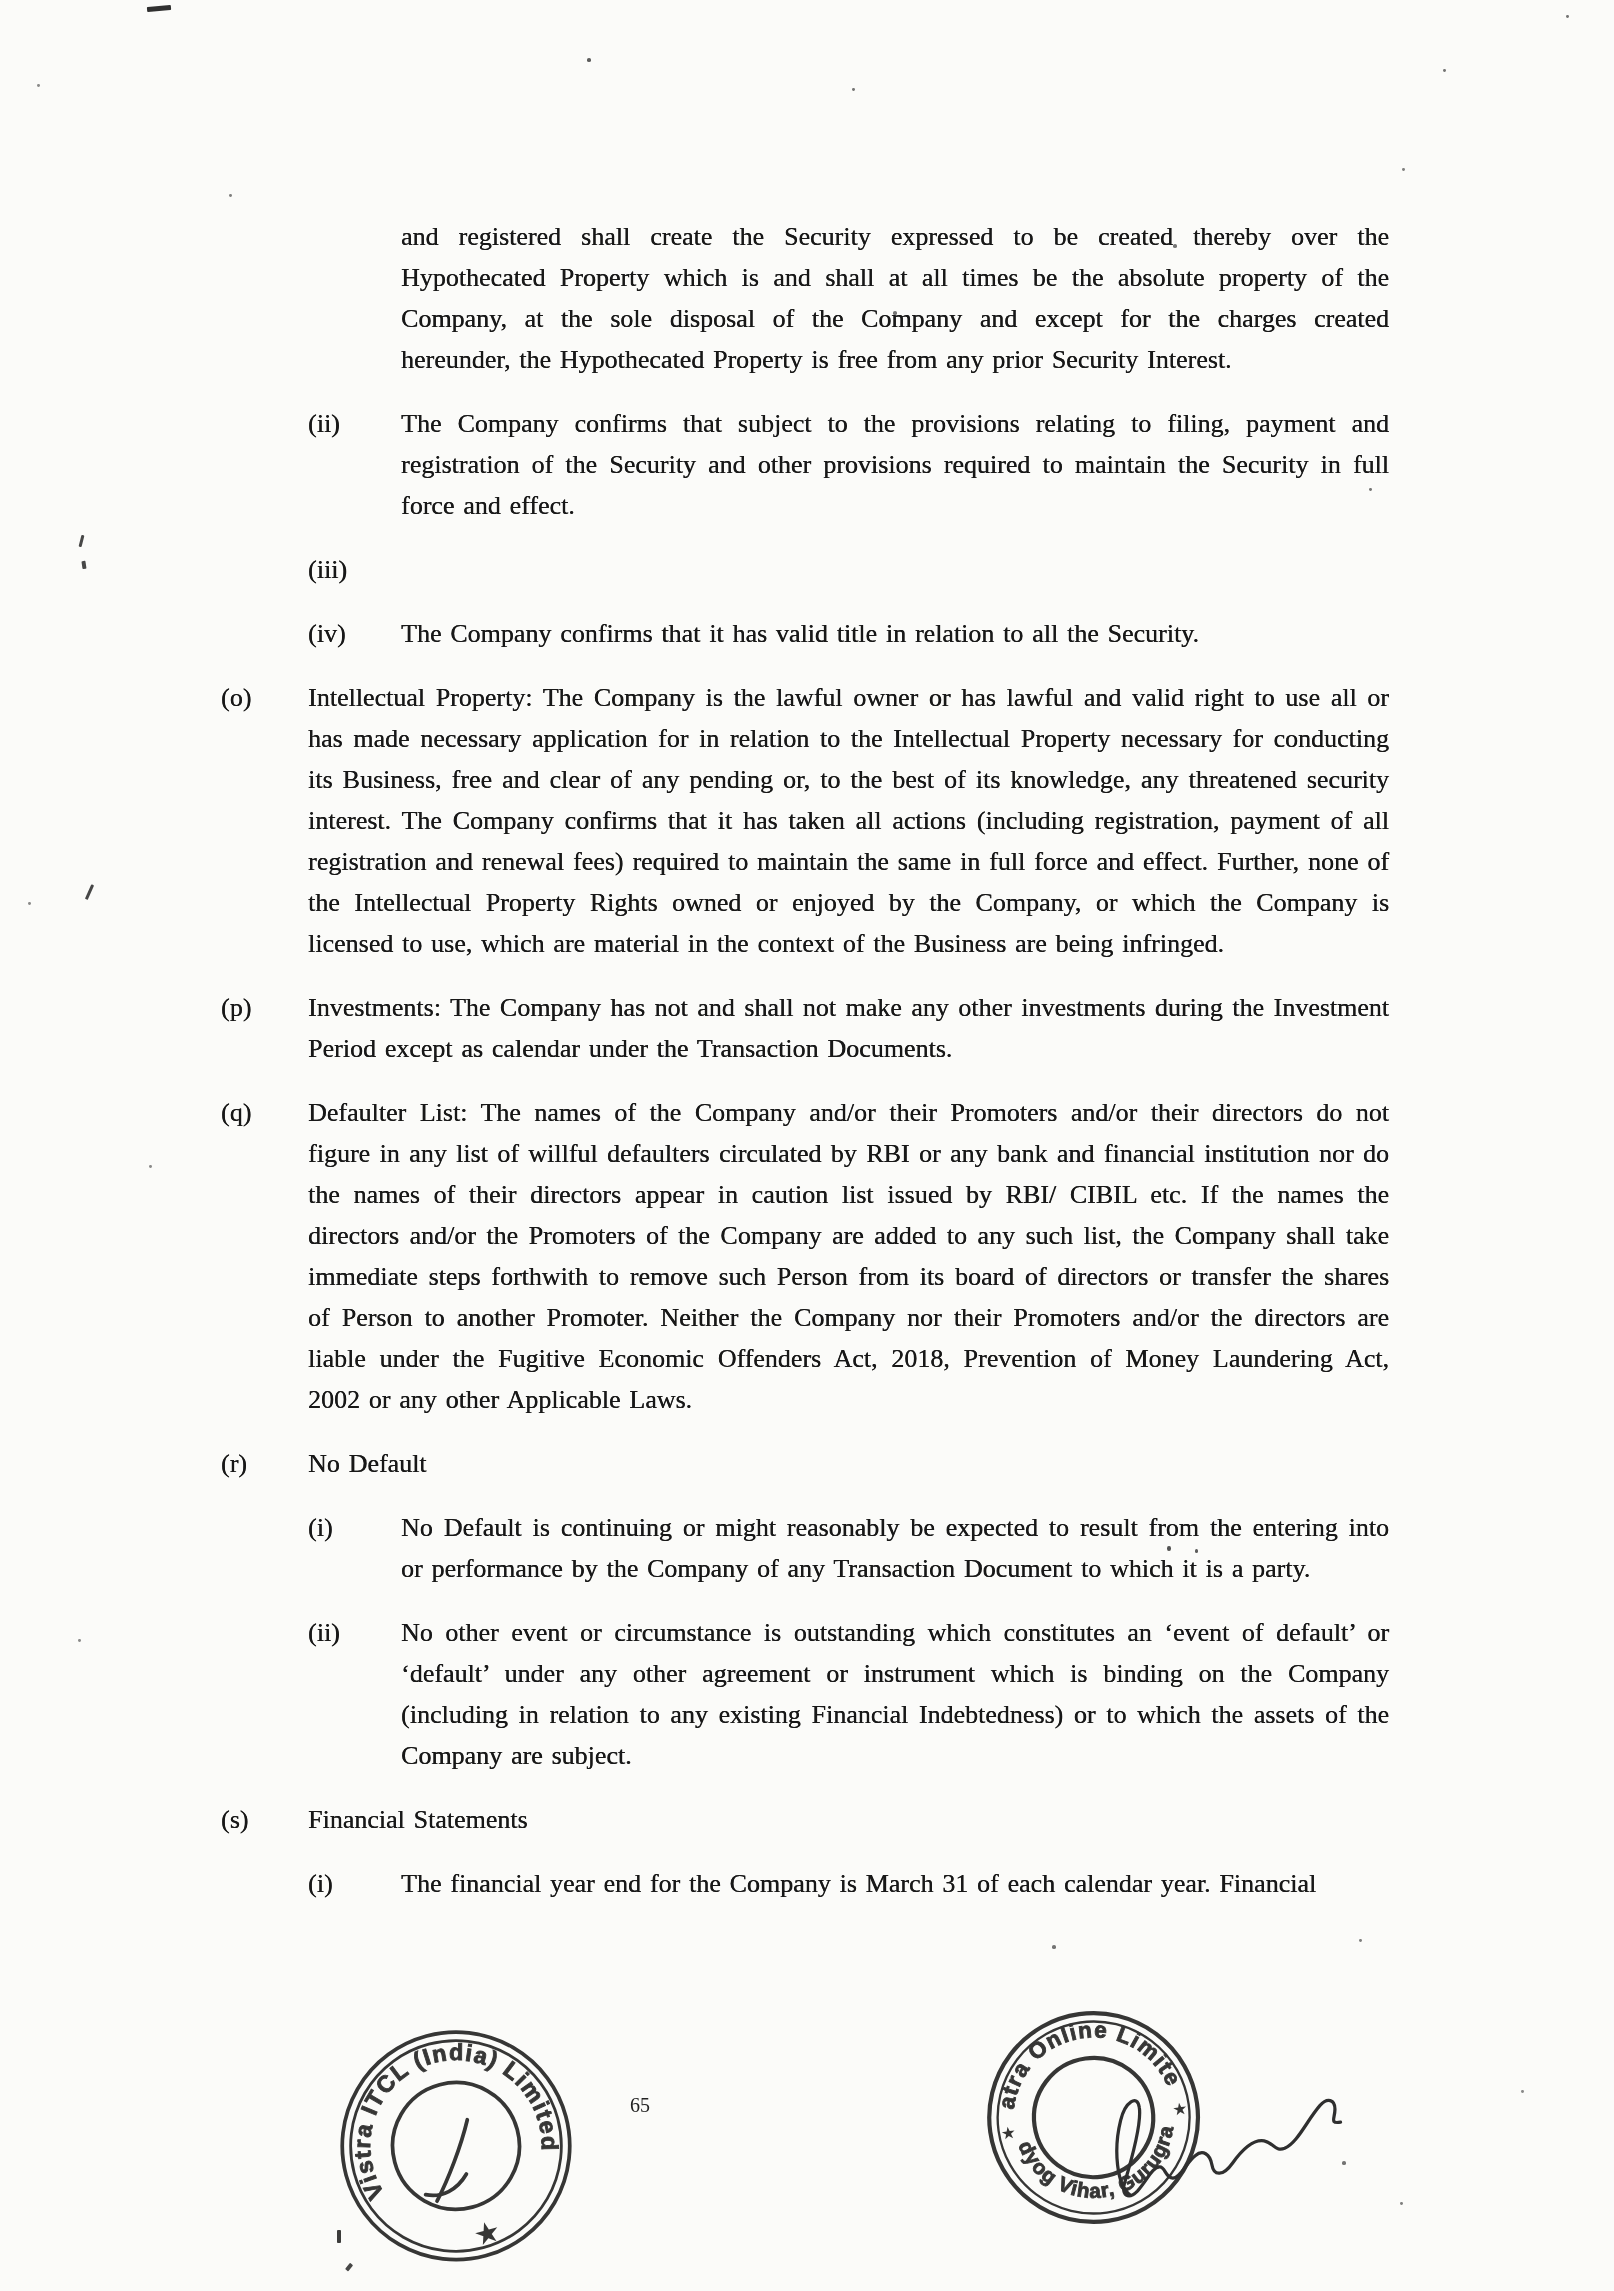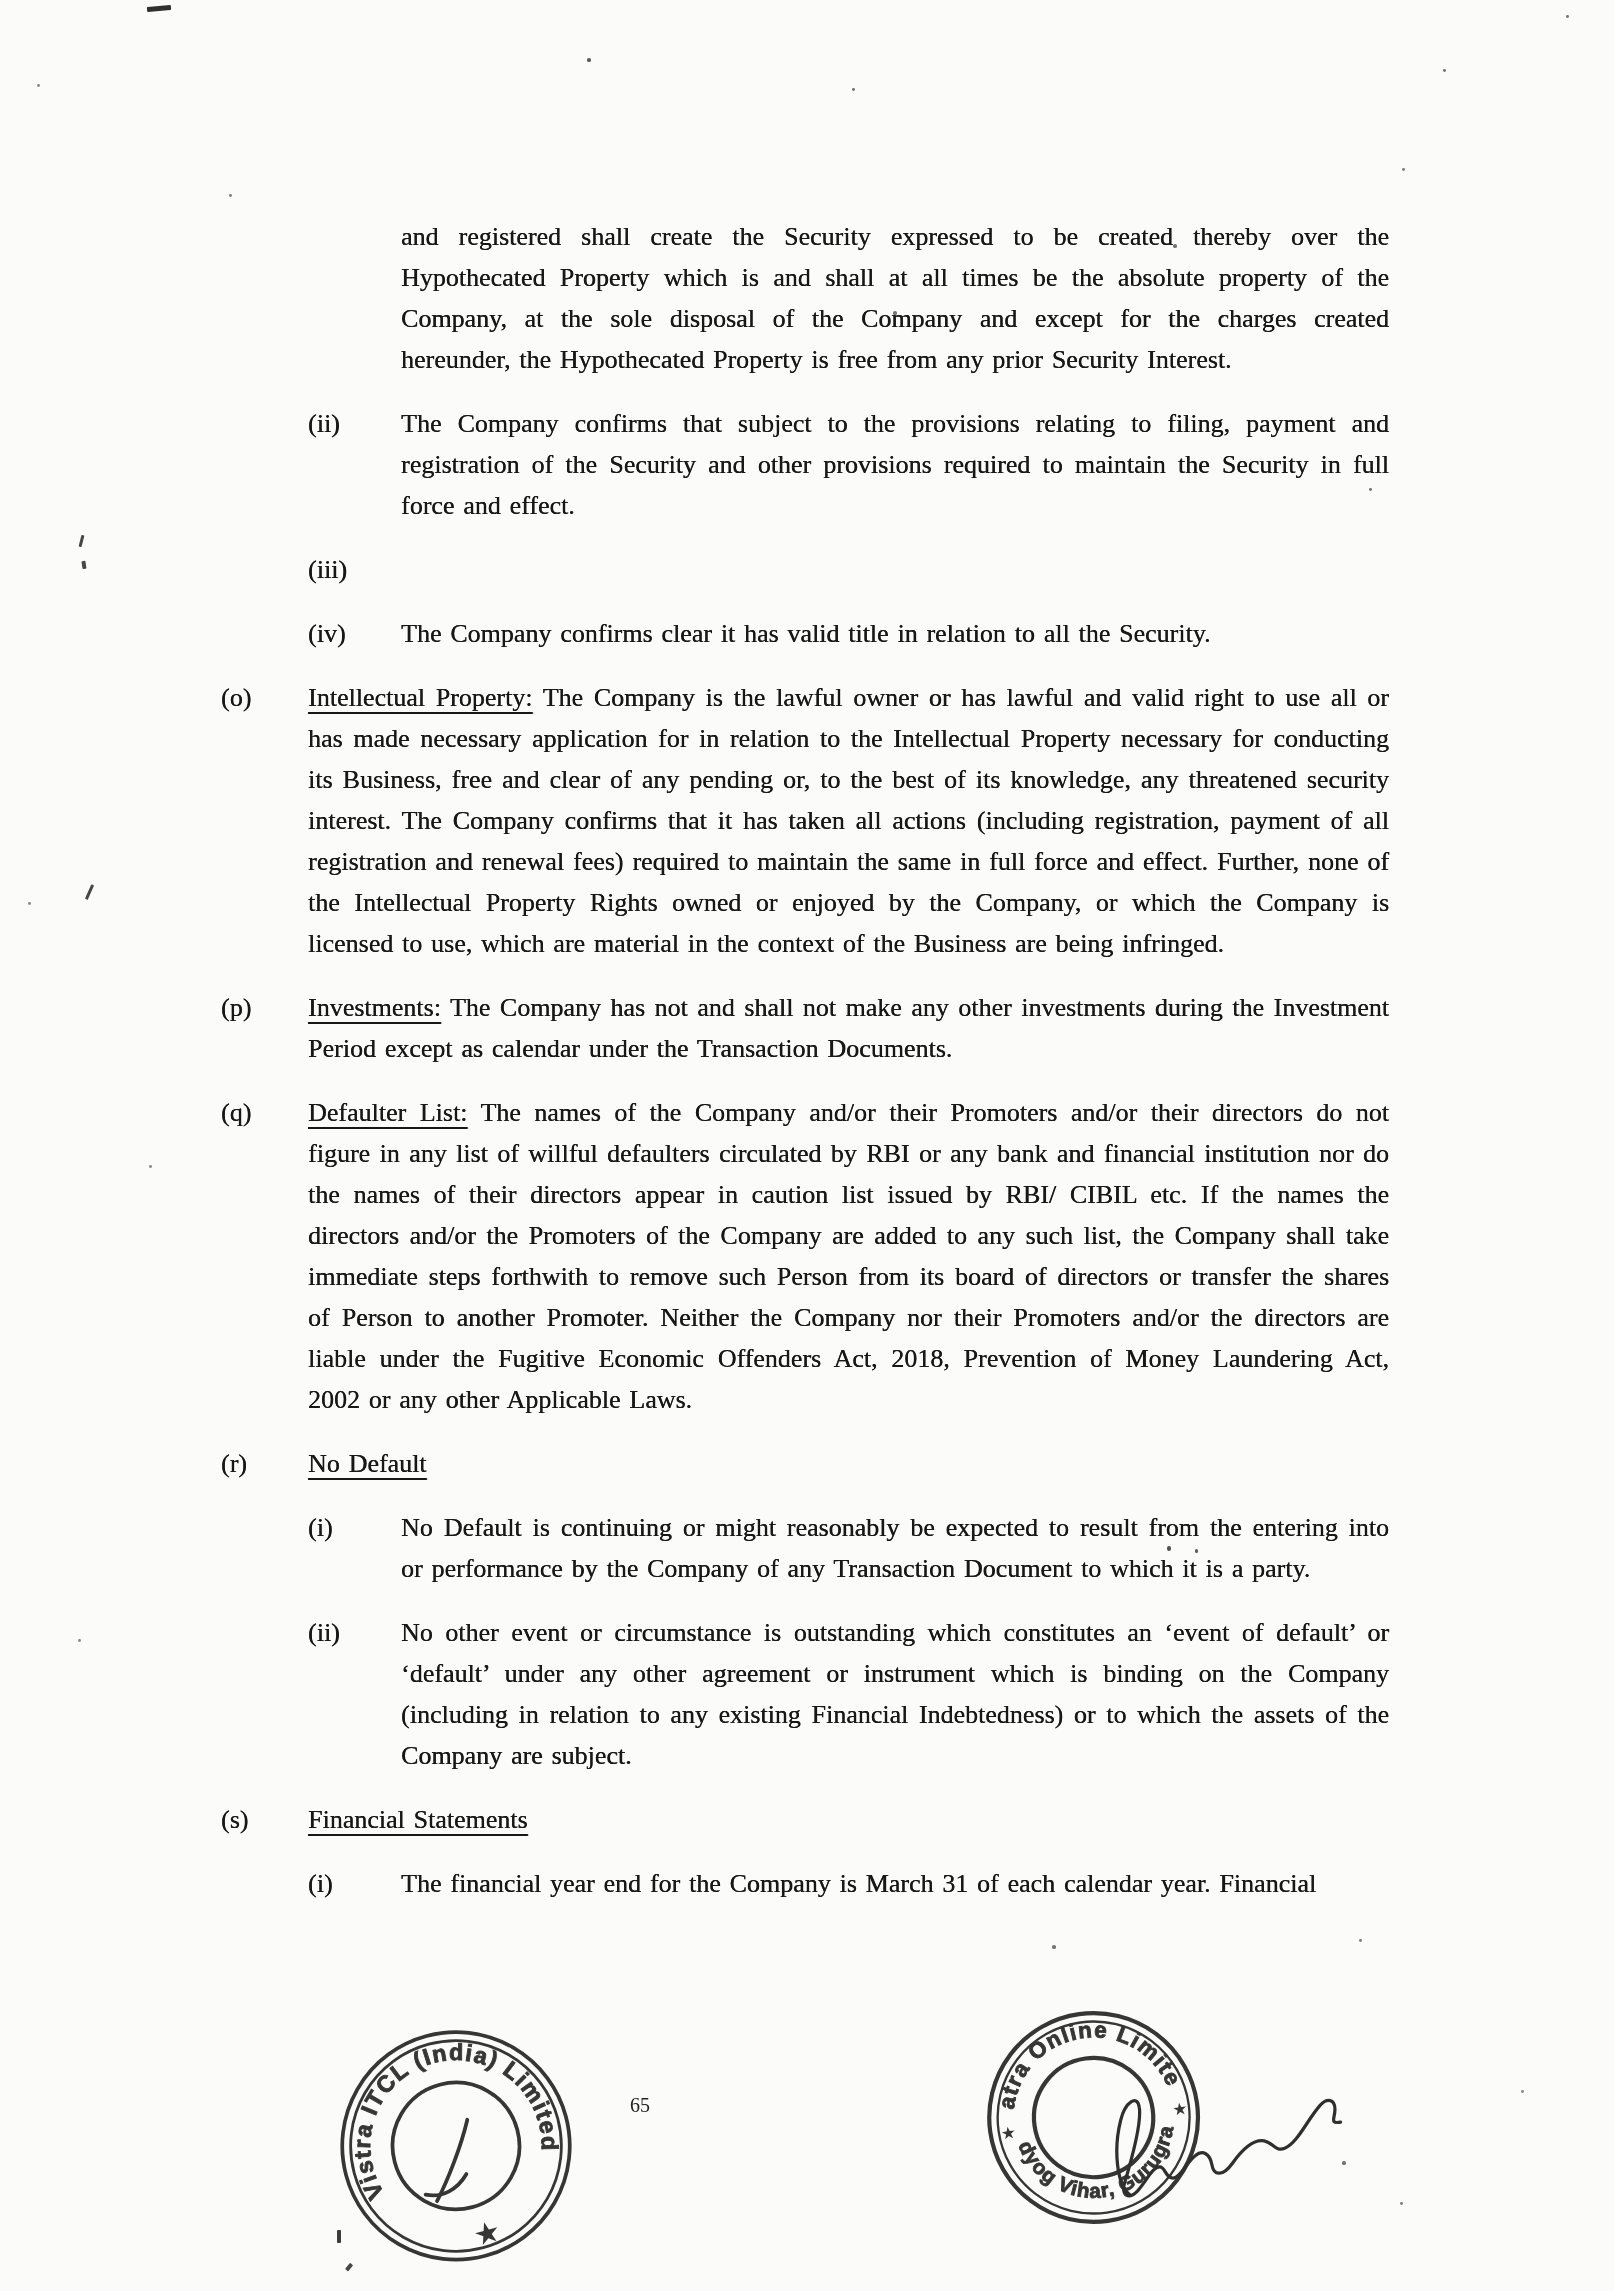--- a/index.html
+++ b/index.html
@@ -15,21 +15,20 @@
     position:absolute; left:221px; top:216px; width:1168px;
     font-size:26px; line-height:41px;
   }
   .para { display:flex; margin-bottom:23px; text-shadow:0.3px 0 0 currentColor; }
   .para .marker { flex:0 0 87px; }
   .para.l2 { padding-left:87px; }
   .para.l2 .marker { flex:0 0 93px; }
   .para.cont { padding-left:180px; }
   .para .body { flex:1; text-align:justify; word-spacing:2.3px; }
   .lead {
-    text-decoration:underline;
     text-decoration-thickness:2.3px;
     text-underline-offset:5.6px;
   }
   .lead:empty { display:none; }
   .page-number {
     position:absolute; left:630px; top:2094px;
     font-size:20px; color:#222;
   }
   .stamp { position:absolute; opacity:0.88; }
   .stamp-left  { left:332px; top:2019px; }
@@ -54,21 +53,21 @@
     <span class="marker">(ii)</span>
     <span class="body">The Company confirms that subject to the provisions relating to filing, payment and registration of the Security and other provisions required to maintain the Security in full force and effect.</span>
   </div>
 
   <div class="para l2">
     <span class="marker">(iii)</span>
   </div>
 
   <div class="para l2">
     <span class="marker">(iv)</span>
-    <span class="body">The Company confirms clear it has valid title in relation to all the Security.</span>
+    <span class="body">The Company confirms that it has valid title in relation to all the Security.</span>
   </div>
 
   <div class="para l1">
     <span class="marker">(o)</span>
     <span class="body"><span class="lead">Intellectual Property:</span> <span>The Company is the lawful owner or has lawful and valid right to use all or has made necessary application for in relation to the Intellectual Property necessary for conducting its Business, free and clear of any pending or, to the best of its knowledge, any threatened security interest. The Company confirms that it has taken all actions (including registration, payment of all registration and renewal fees) required to maintain the same in full force and effect. Further, none of the Intellectual Property Rights owned or enjoyed by the Company, or which the Company is licensed to use, which are material in the context of the Business are being infringed.</span></span>
   </div>
 
   <div class="para l1">
     <span class="marker">(p)</span>
     <span class="body"><span class="lead">Investments:</span> <span>The Company has not and shall not make any other investments during the Investment Period except as calendar under the Transaction Documents.</span></span>

